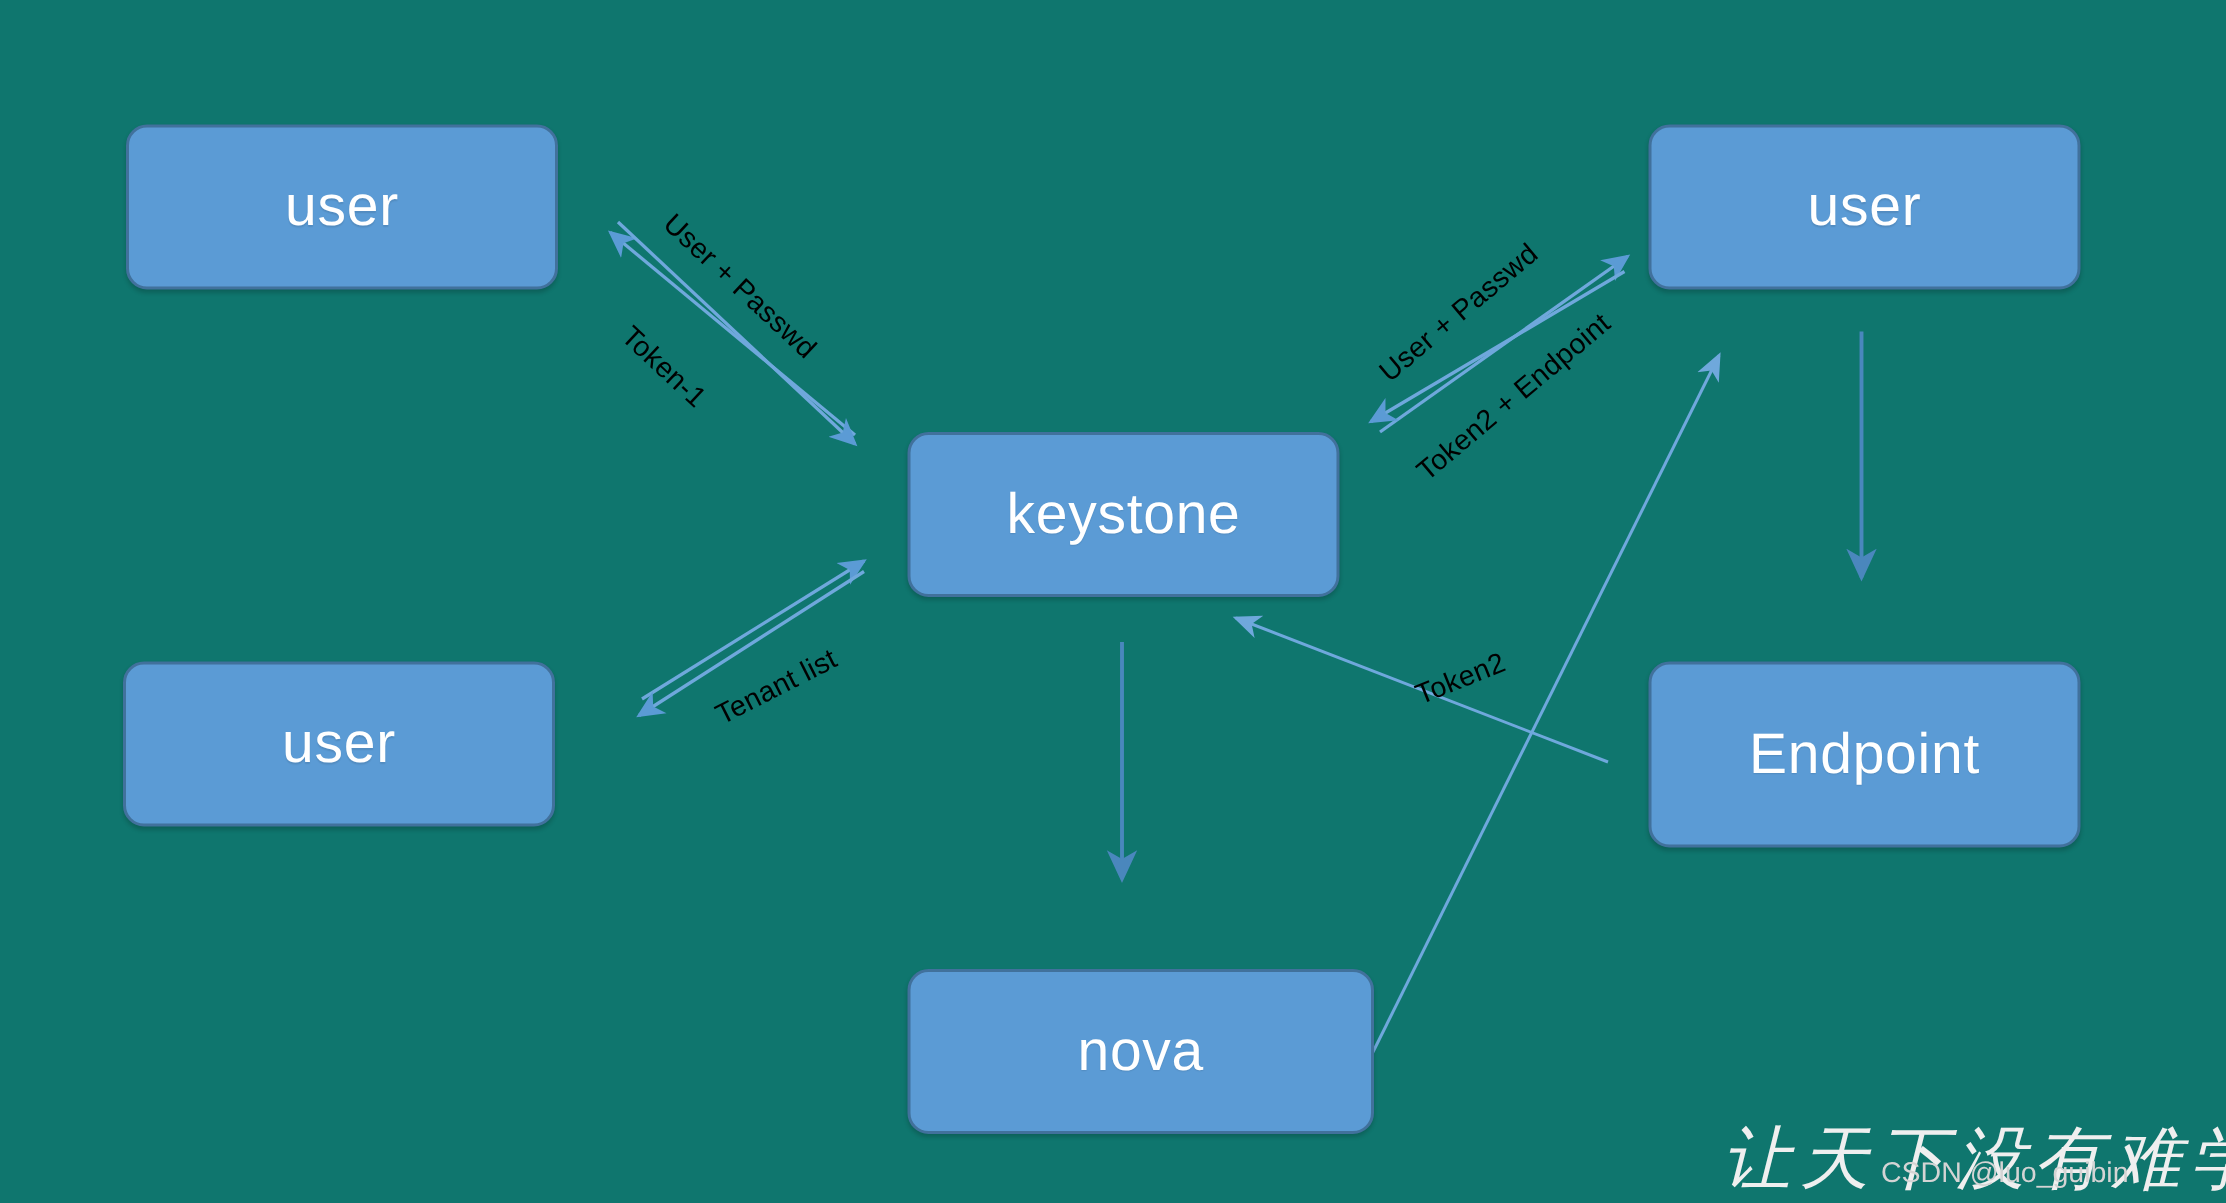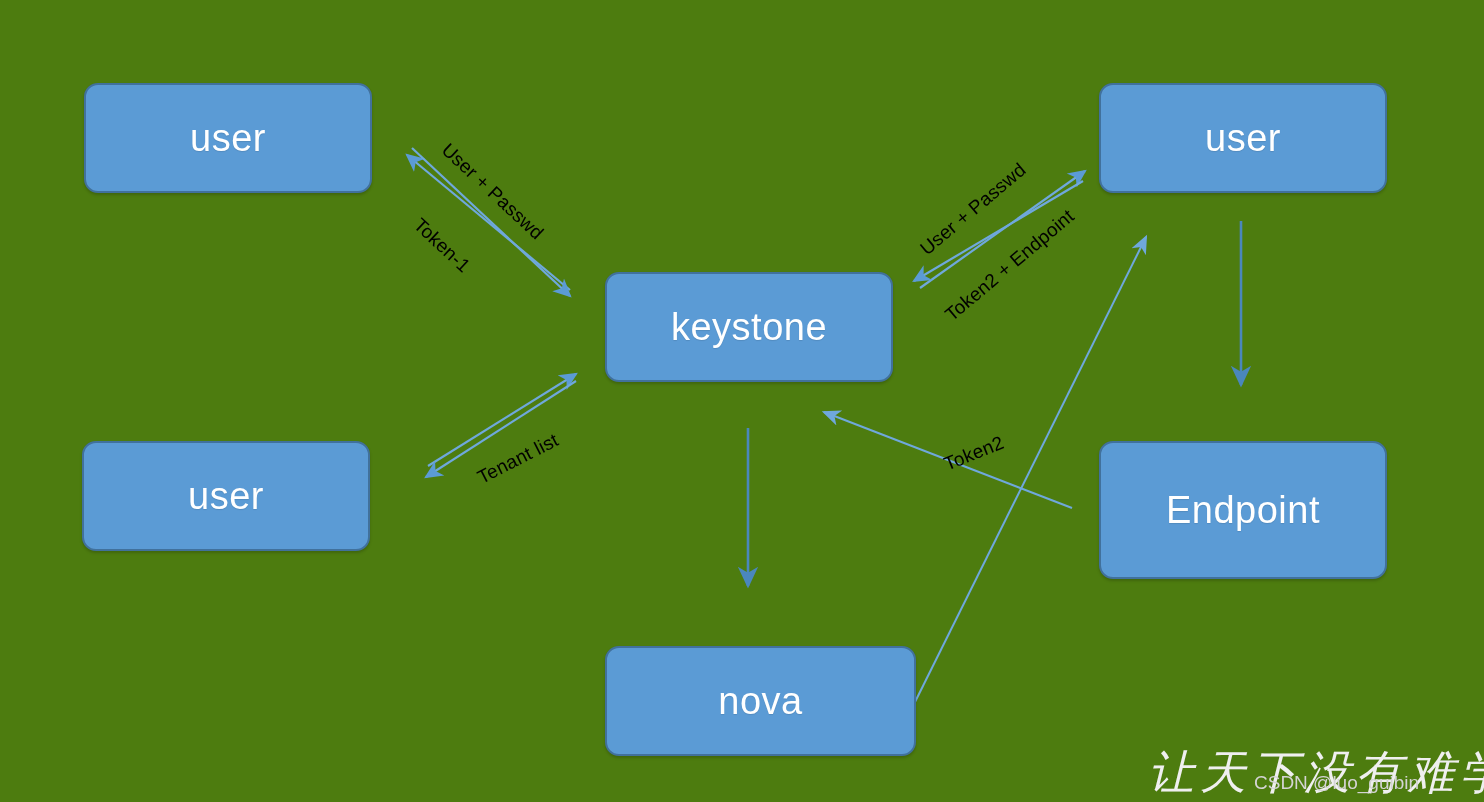--- a/index.html
+++ b/index.html
@@ -8,21 +8,21 @@
     padding: 0;
     background: #ffffff;
   }
   body {
     font-family: "Liberation Sans", "DejaVu Sans", sans-serif;
   }
   #canvas {
     position: relative;
     width: 1484px;
     height: 802px;
-    background: #4d7c0f;
+    background: #0f766e;
     overflow: hidden;
   }
   #diagram-svg {
     position: absolute;
     left: 0;
     top: 0;
     width: 1484px;
     height: 802px;
   }
 
@@ -44,24 +44,24 @@
     font-weight: 400;
     letter-spacing: 0.5px;
     line-height: 1;
     font-family: "Liberation Sans", "DejaVu Sans", sans-serif;
     text-shadow: 0 1px 1px rgba(0,0,0,0.10);
     white-space: nowrap;
   }
 
   #node-user-top-left   { left: 84px;   top: 83px;  width: 288px; height: 110px; }
   #node-user-bottom-left{ left: 82px;   top: 441px; width: 288px; height: 110px; }
-  #node-keystone        { left: 605px;  top: 272px; width: 288px; height: 110px; }
+  #node-keystone        { left: 605px;  top: 288px; width: 288px; height: 110px; }
   #node-nova            { left: 605px;  top: 646px; width: 311px; height: 110px; }
   #node-user-top-right  { left: 1099px; top: 83px;  width: 288px; height: 110px; }
-  #node-endpoint        { left: 1099px; top: 441px; width: 288px; height: 138px; }
+  #node-endpoint        { left: 1099px; top: 441px; width: 288px; height: 124px; }
 
   
   .edge-label {
     position: absolute;
     color: #000000;
     font-size: 19px;
     font-family: "Liberation Sans", "DejaVu Sans", sans-serif;
     white-space: nowrap;
     transform-origin: 0 0;
     letter-spacing: 0.2px;

